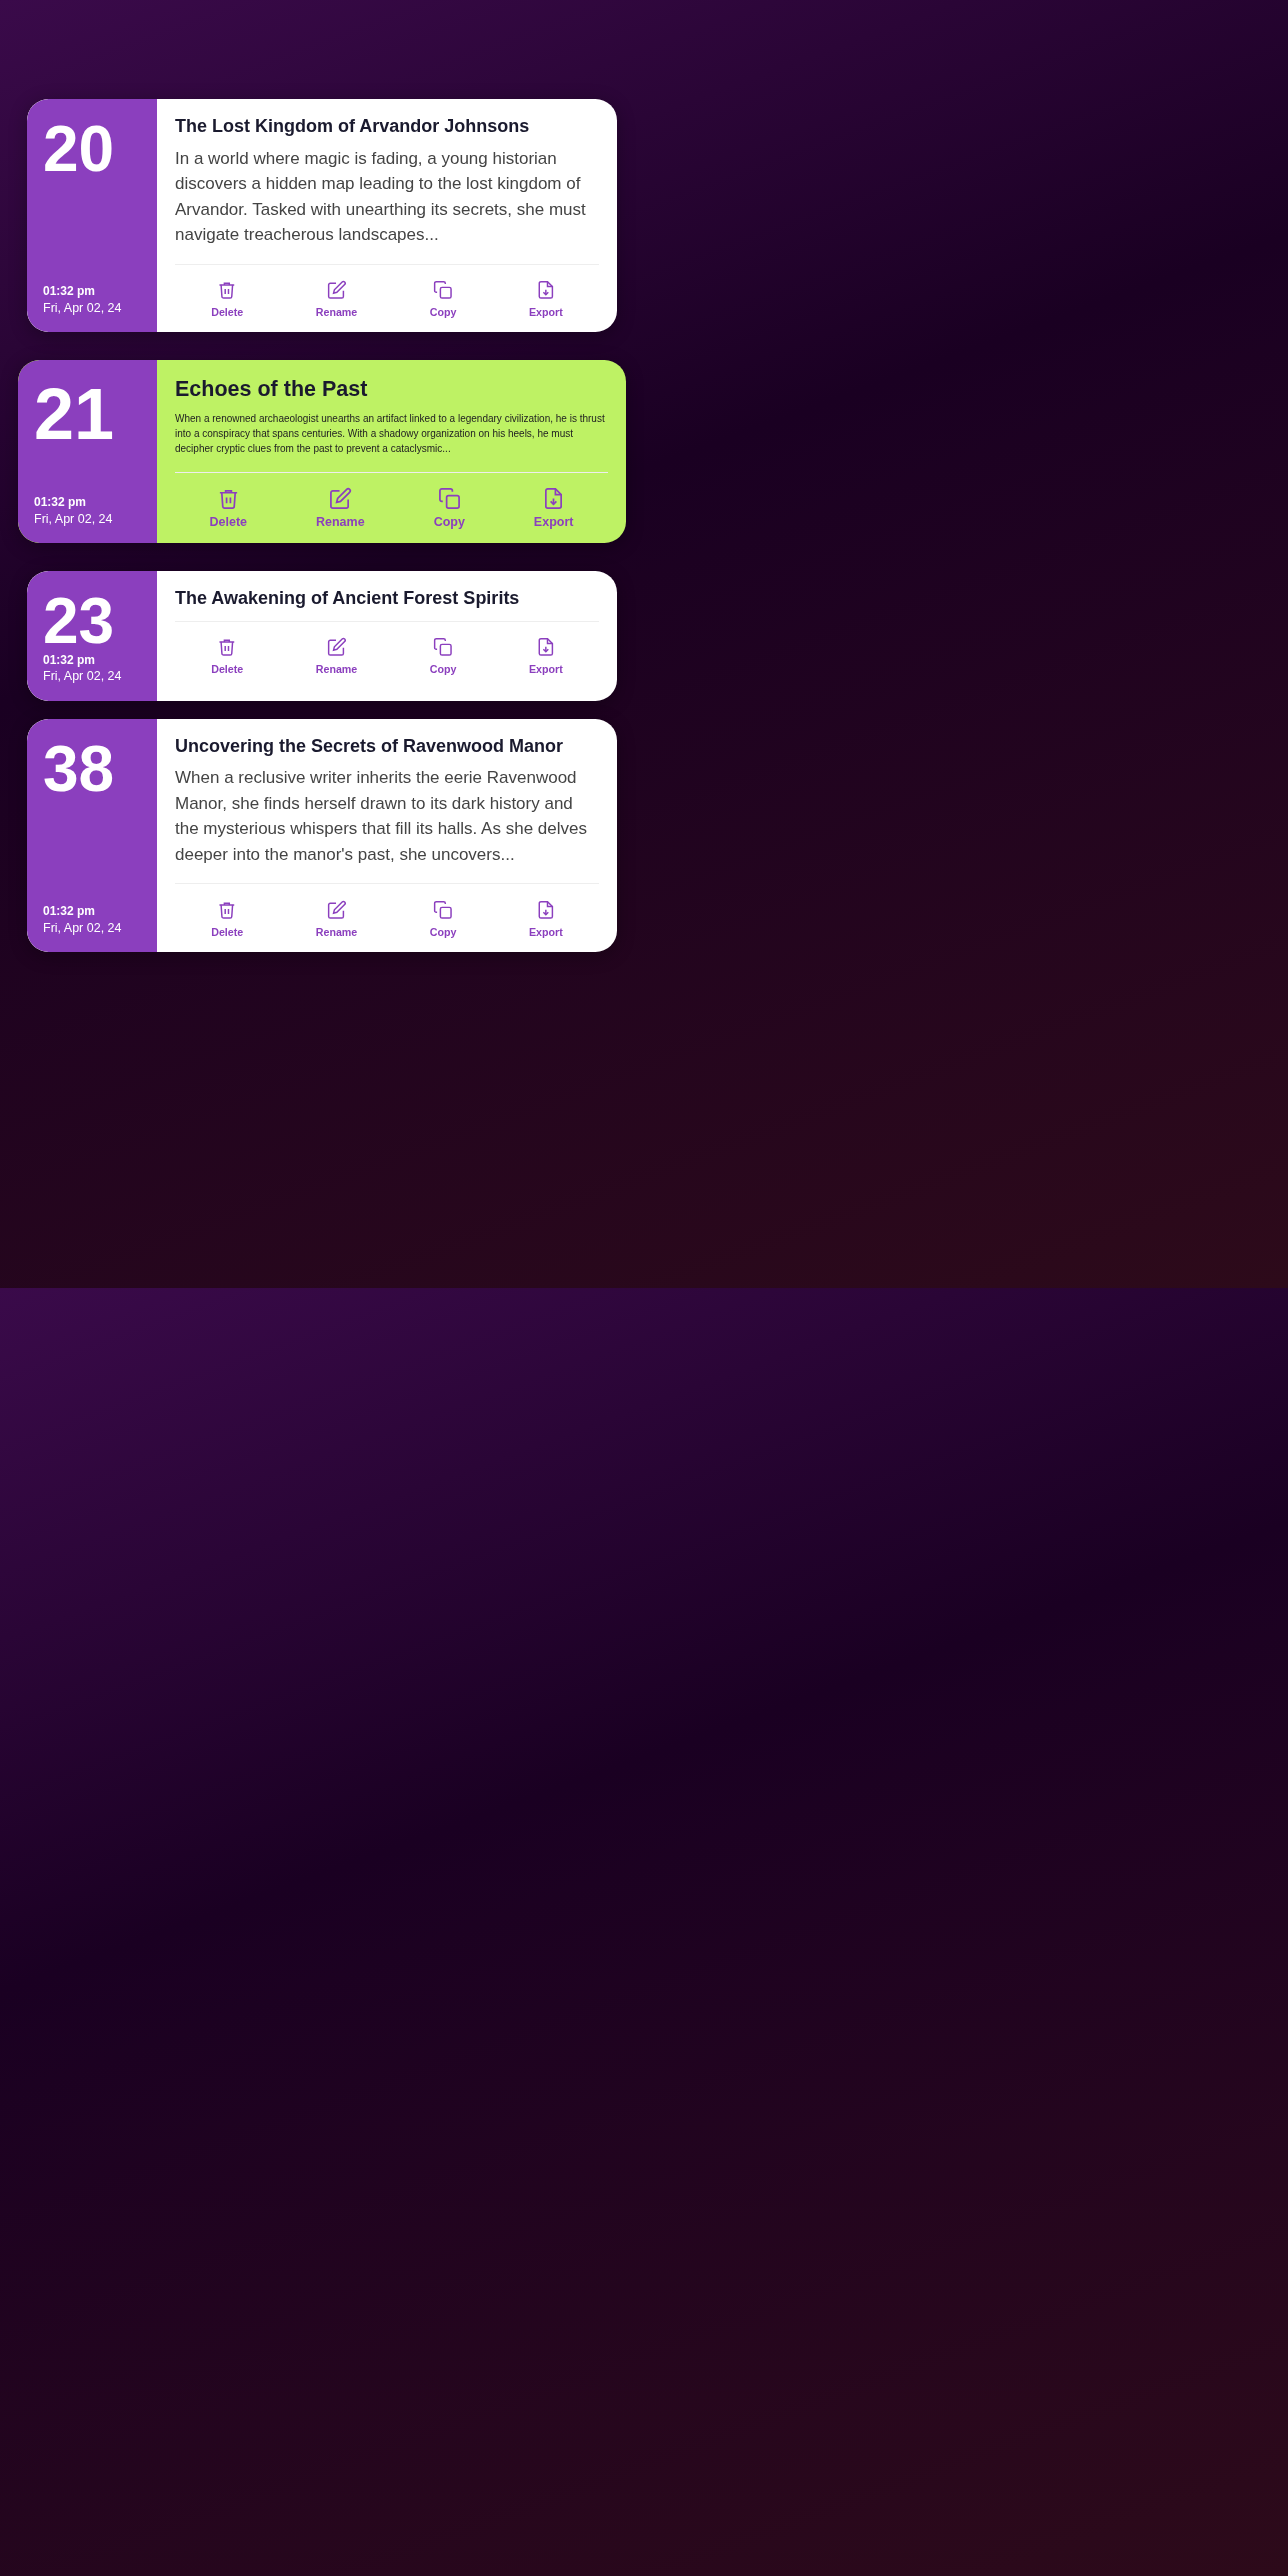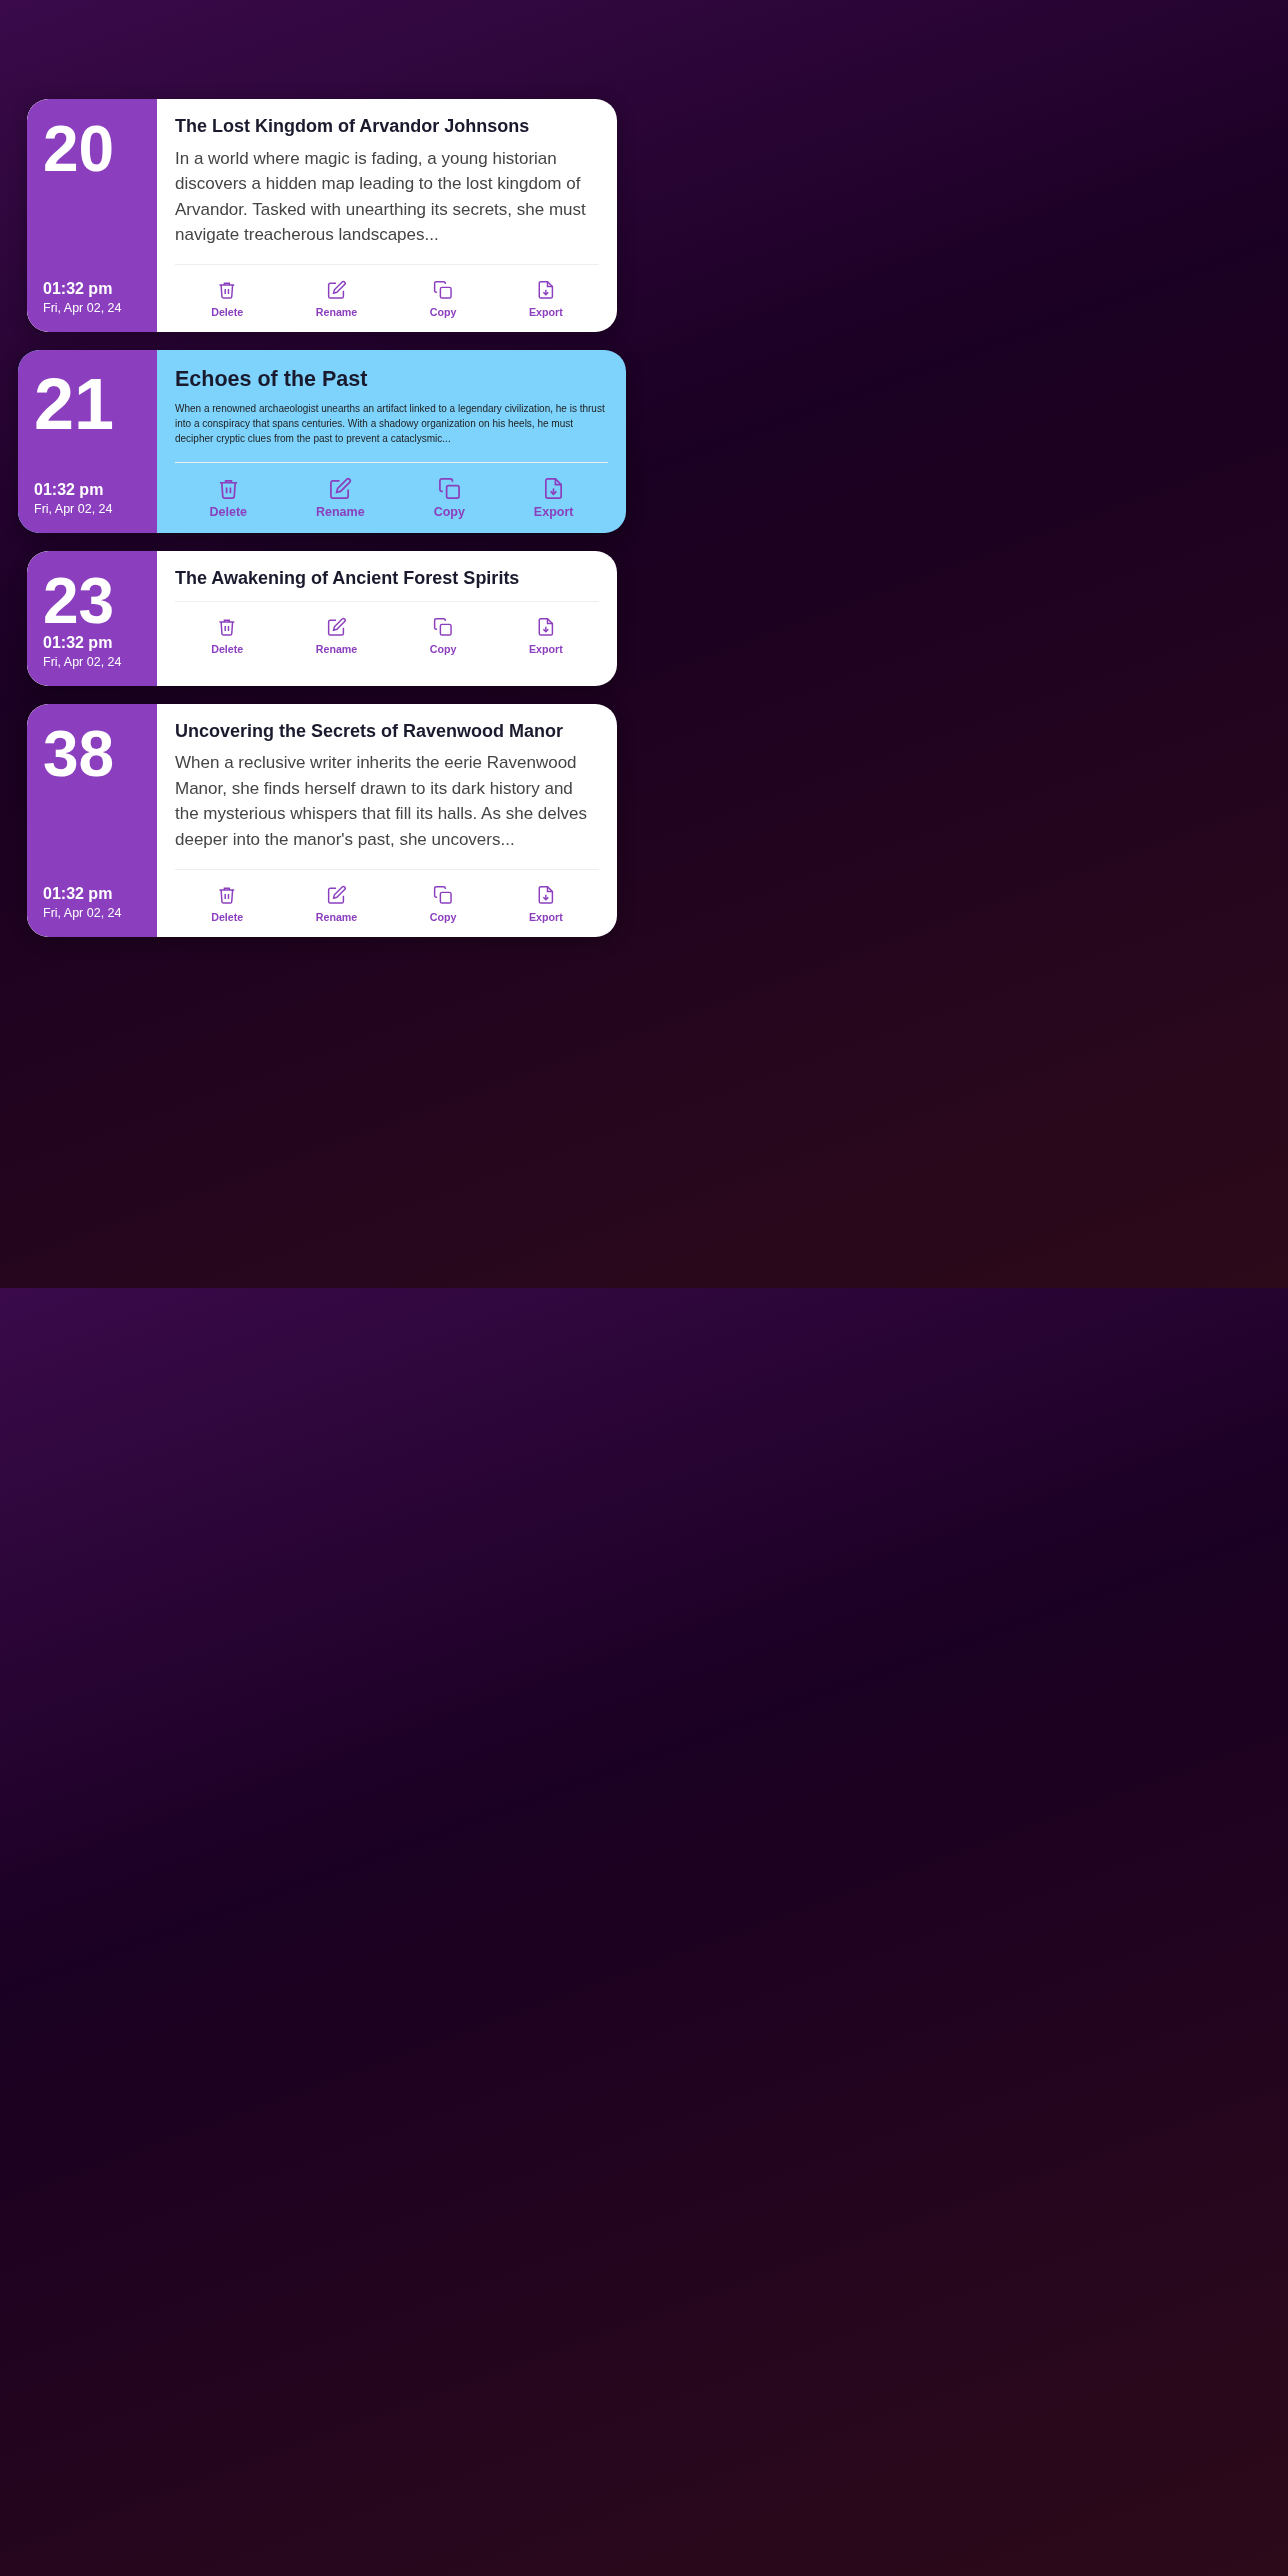--- a/index.html
+++ b/index.html
@@ -42,23 +42,23 @@
 
     .card {
       background: #ffffff;
       border-radius: 21.5px;
       display: flex;
       overflow: hidden;
       box-shadow: 0 3.6px 18px rgba(0,0,0,0.3);
     }
 
     .card.featured {
-      background: #7dd3fc;
+      background: #bef264;
       border-radius: 21.5px;
-      margin: 0 -9px;
+      margin: 10px -9px;
       padding: 0;
     }
 
     .card-number-block {
       background: #8b3fbe;
       min-width: 130px;
       display: flex;
       flex-direction: column;
       justify-content: space-between;
       padding: 18px 16px 16px 16px;
@@ -76,21 +76,21 @@
       font-size: 64px;
       font-weight: 900;
       line-height: 1;
     }
     .card.featured .card-number {
       font-size: 72px;
     }
 
     .card-time {
       color: #ffffff;
-      font-size: 16px;
+      font-size: 12px;
       font-weight: 700;
       line-height: 1.3;
     }
     .card-date {
       color: #ffffff;
       font-size: 12.5px;
       font-weight: 400;
       line-height: 1.3;
     }
 

